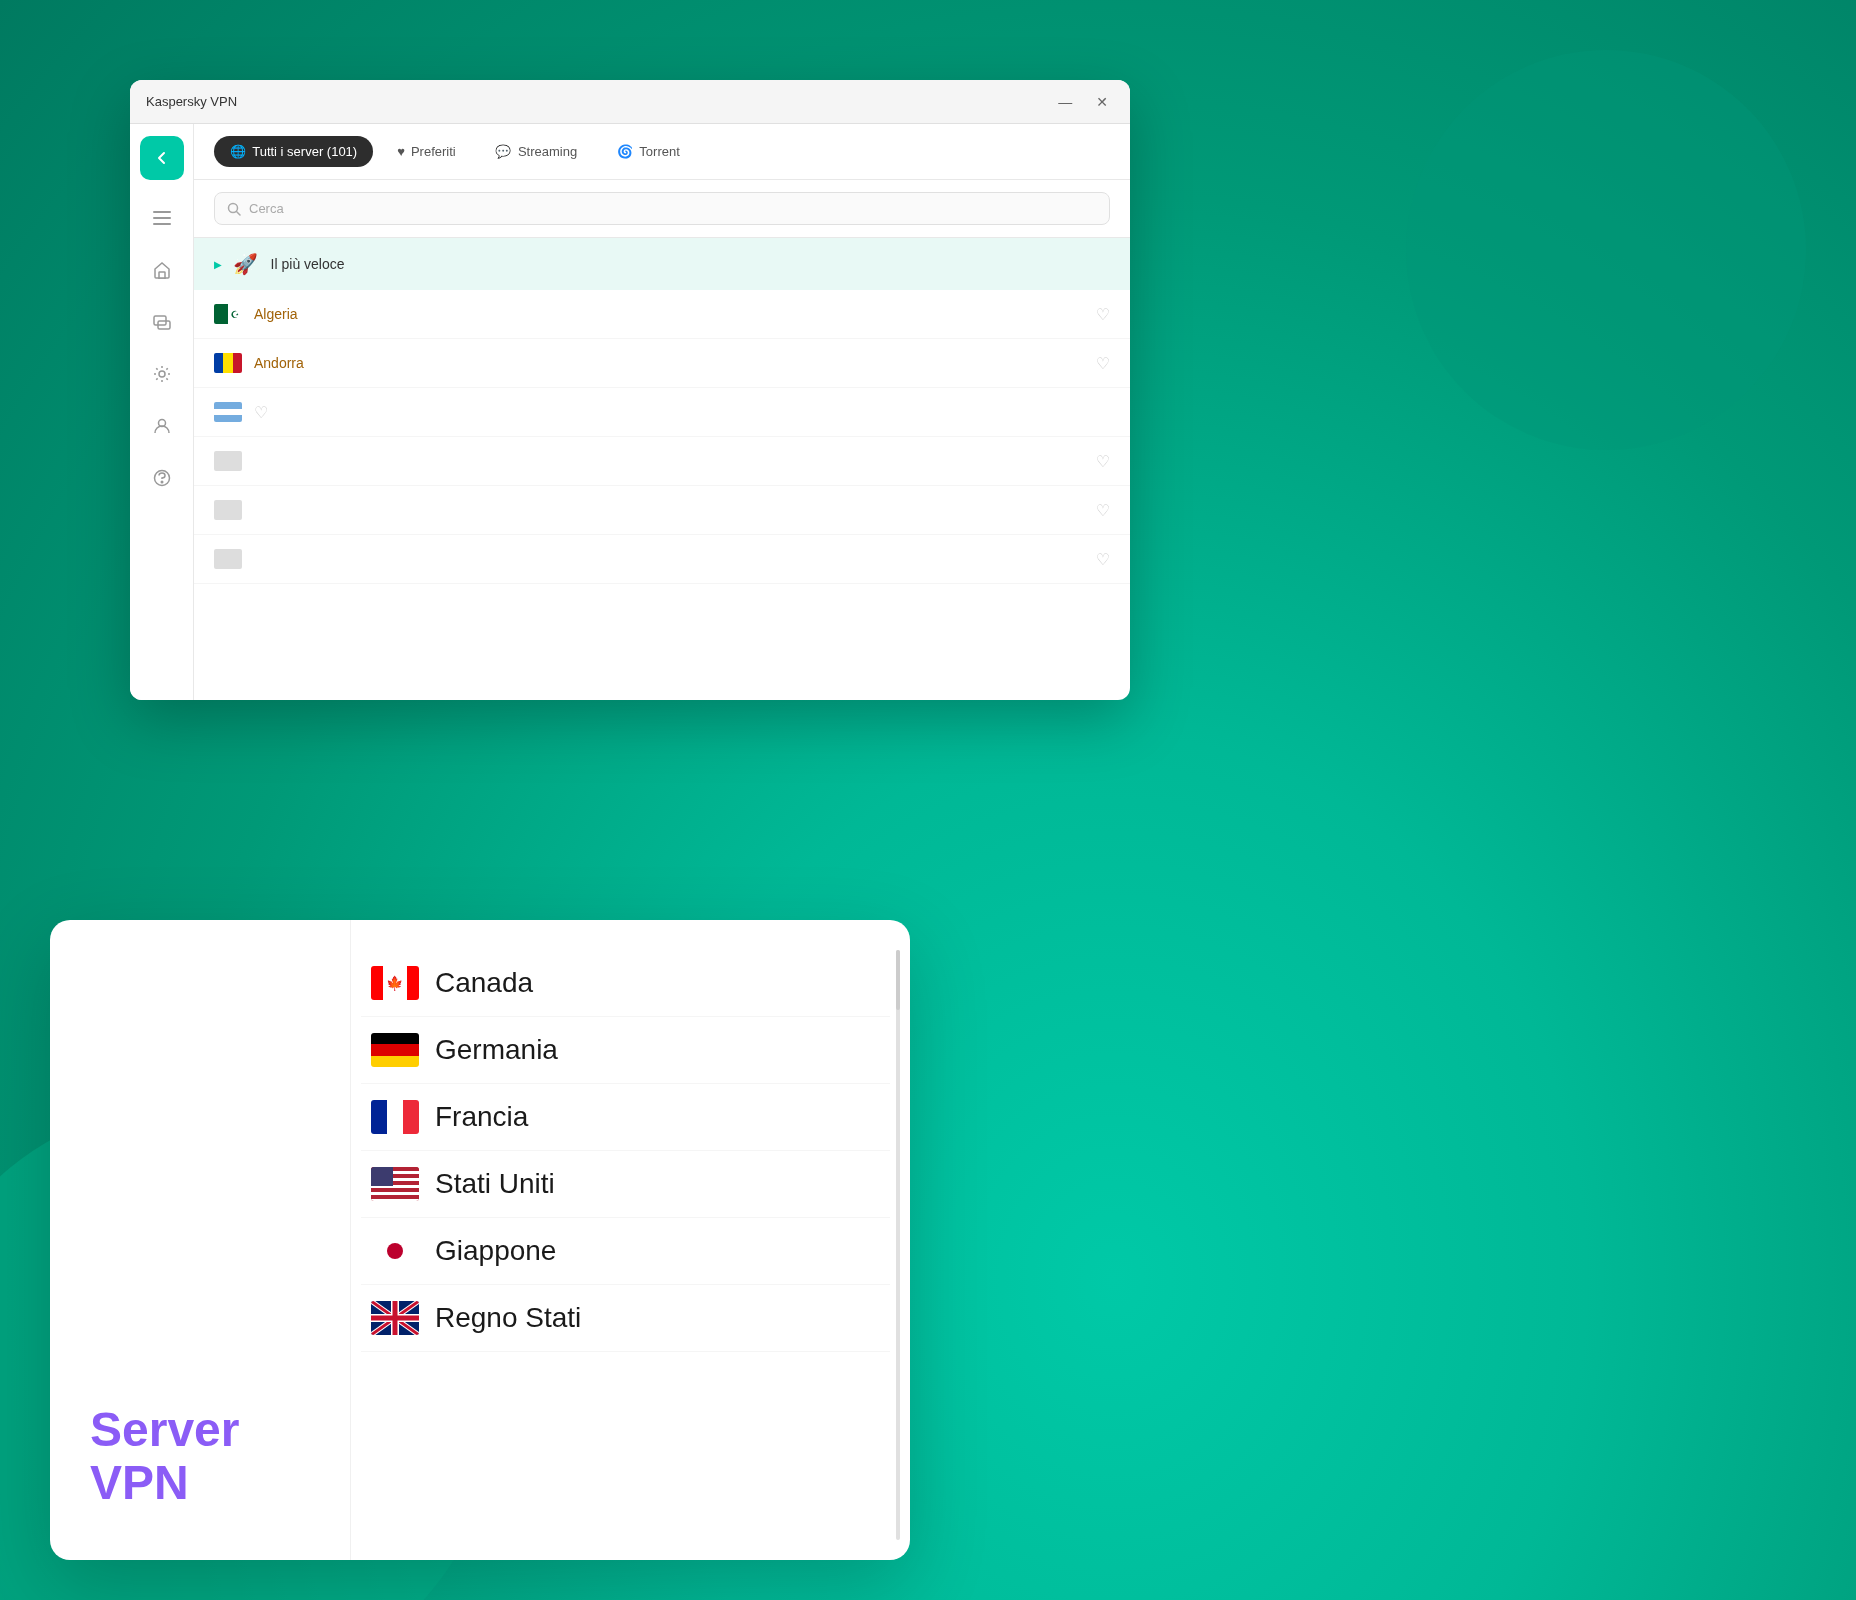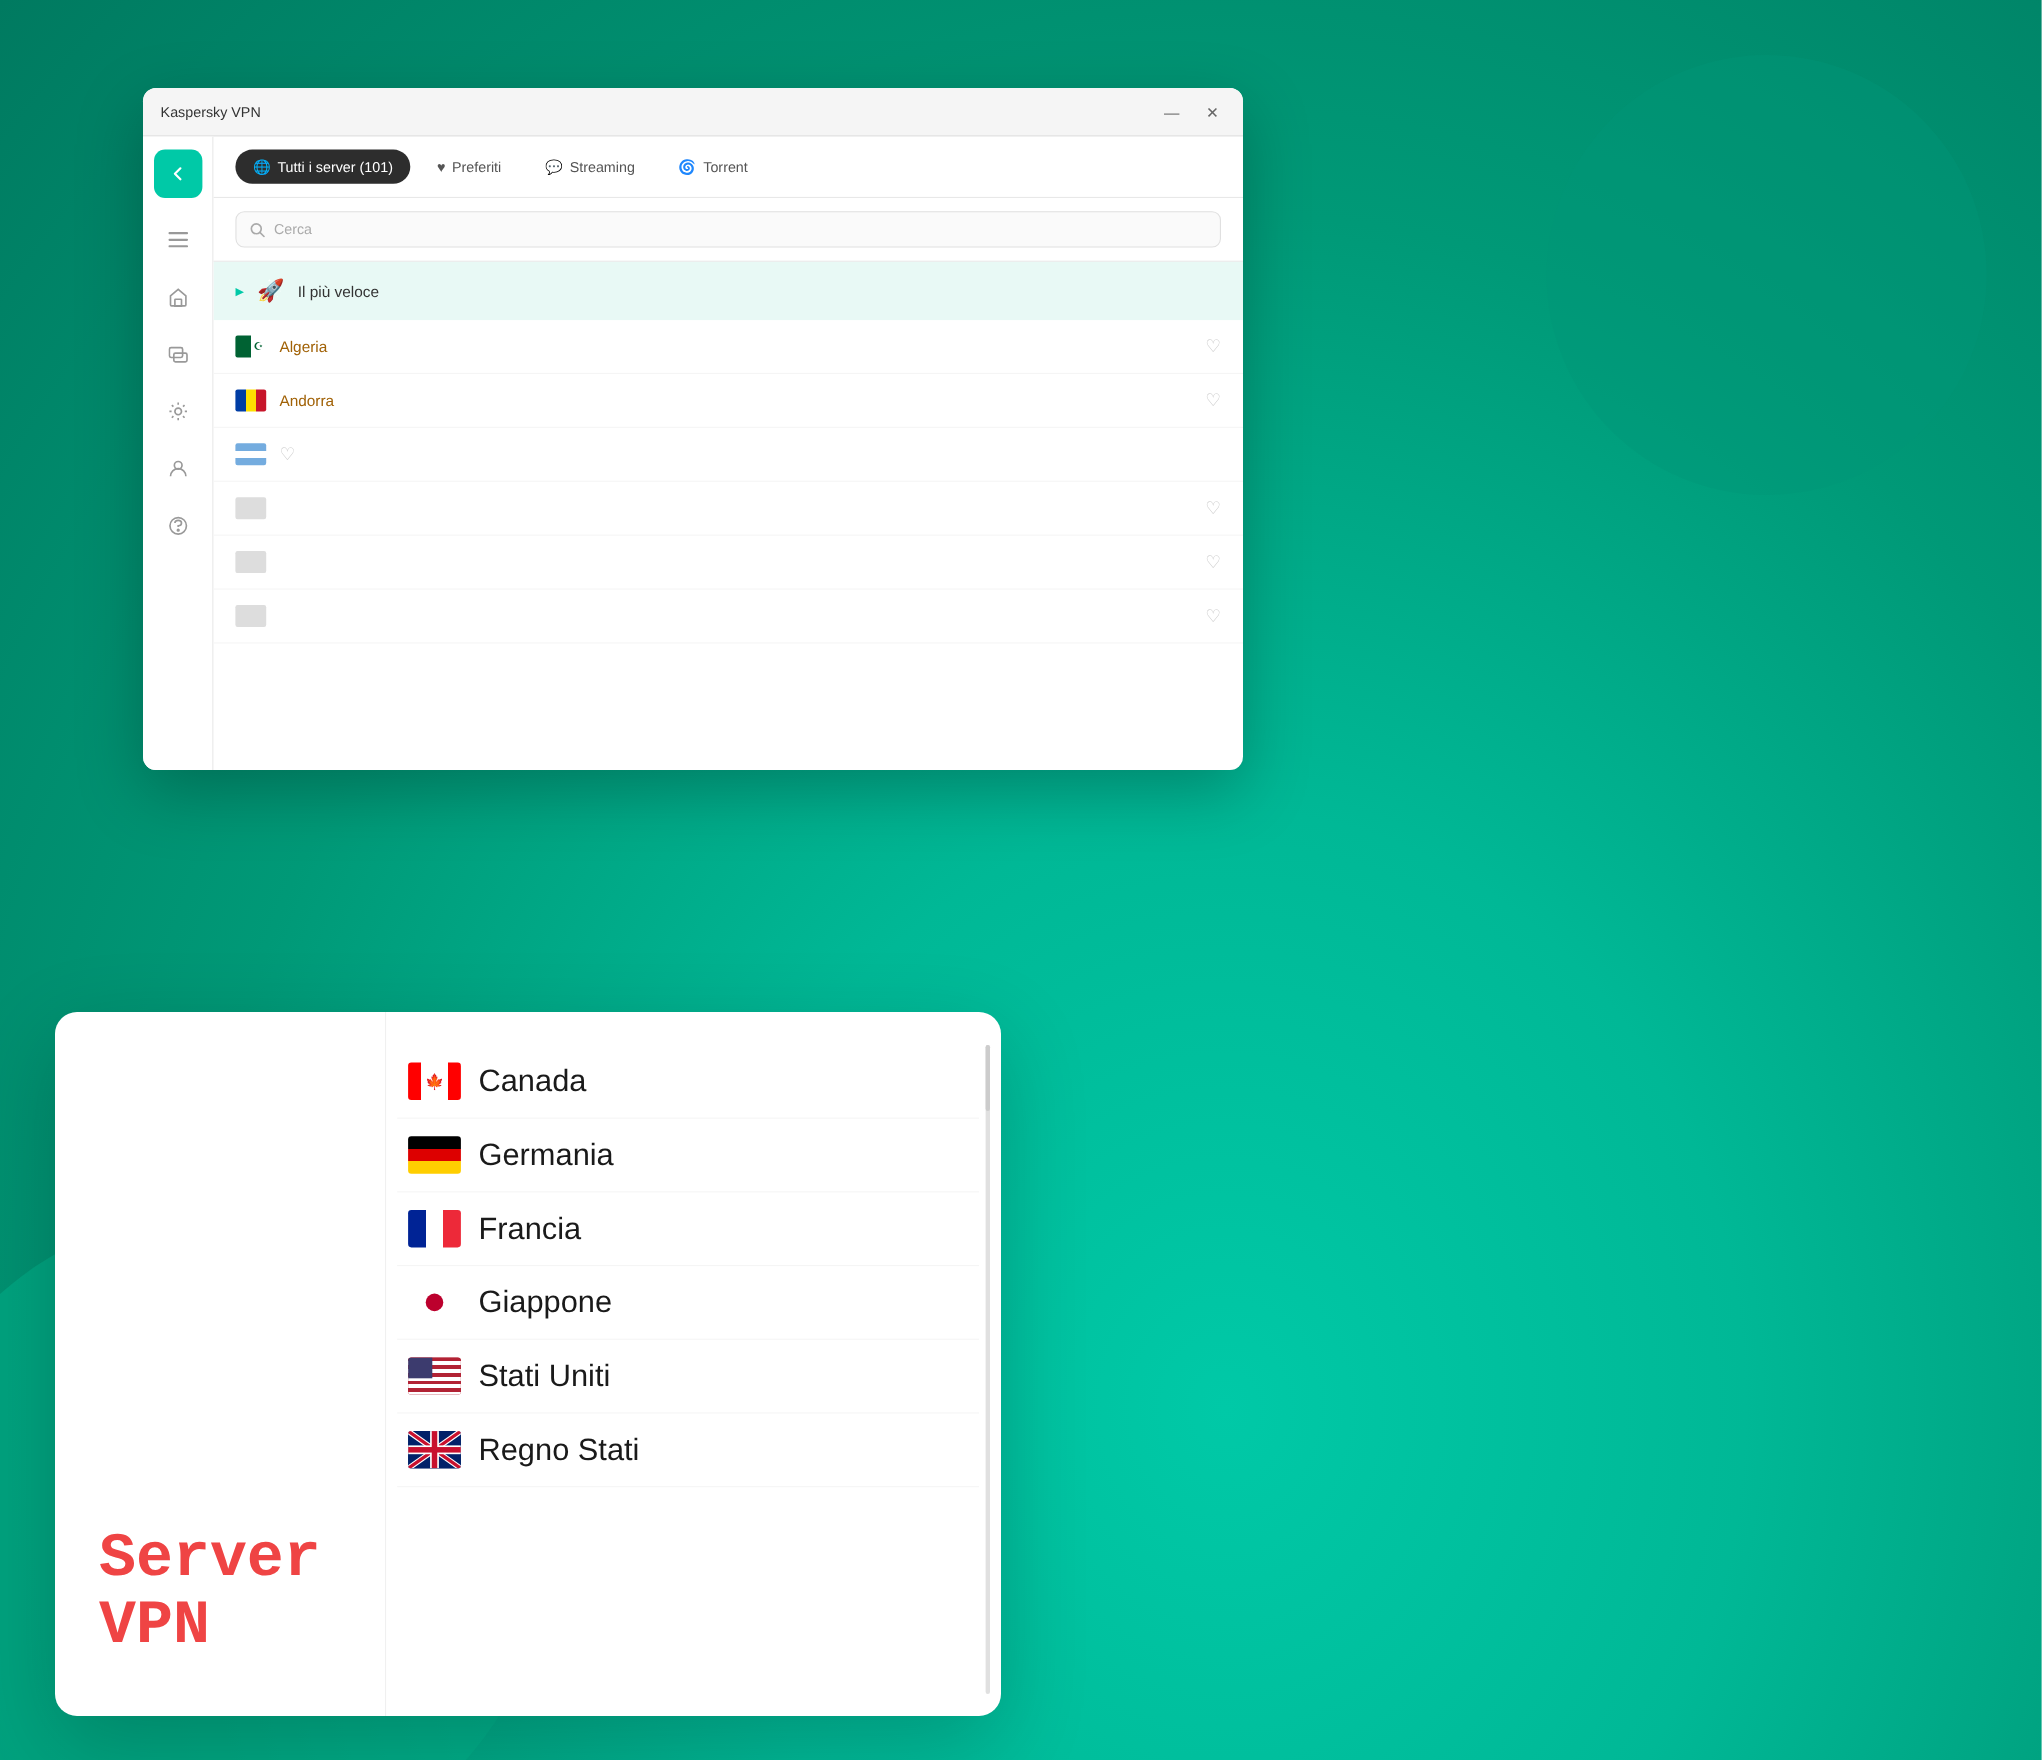--- a/index.html
+++ b/index.html
@@ -274,25 +274,24 @@
     }
 
     .card-left {
       width: 300px;
       display: flex;
       align-items: flex-end;
       padding: 50px 40px;
       flex-shrink: 0;
     }
     .card-title {
-      font-size: 56px;
+      font-size: 48px;
       font-weight: 800;
-      color: #ef4444;
+      color: #8b5cf6;
       line-height: 1.1;
-      font-family: Liberation Mono, monospace;
     }
 
     .card-right {
       flex: 1;
       padding: 30px 20px 20px 10px;
       overflow-y: auto;
       border-left: 1px solid #f0f0f0;
     }
 
     .card-server-row {
@@ -549,29 +548,29 @@
       <div class="card-flag flag-de"></div>
       <span class="card-server-name">Germania</span>
     </div>
 
     <div class="card-server-row">
       <div class="card-flag flag-fr"></div>
       <span class="card-server-name">Francia</span>
     </div>
 
     <div class="card-server-row">
+      <div class="card-flag flag-us"></div>
+      <span class="card-server-name">Stati Uniti</span>
+    </div>
+
+    <div class="card-server-row">
       <div class="card-flag flag-jp">
         <div class="jp-circle"></div>
       </div>
       <span class="card-server-name">Giappone</span>
-    </div>
-
-    <div class="card-server-row">
-      <div class="card-flag flag-us"></div>
-      <span class="card-server-name">Stati Uniti</span>
     </div>
 
     <div class="card-server-row">
       <div class="card-flag" style="background:#012169; position:relative;">
 
         <svg width="48" height="34" viewBox="0 0 48 34" style="position:absolute;top:0;left:0;">
           <rect width="48" height="34" fill="#012169"></rect>
 
           <line x1="0" y1="0" x2="48" y2="34" stroke="white" stroke-width="5"></line>
           <line x1="48" y1="0" x2="0" y2="34" stroke="white" stroke-width="5"></line>

